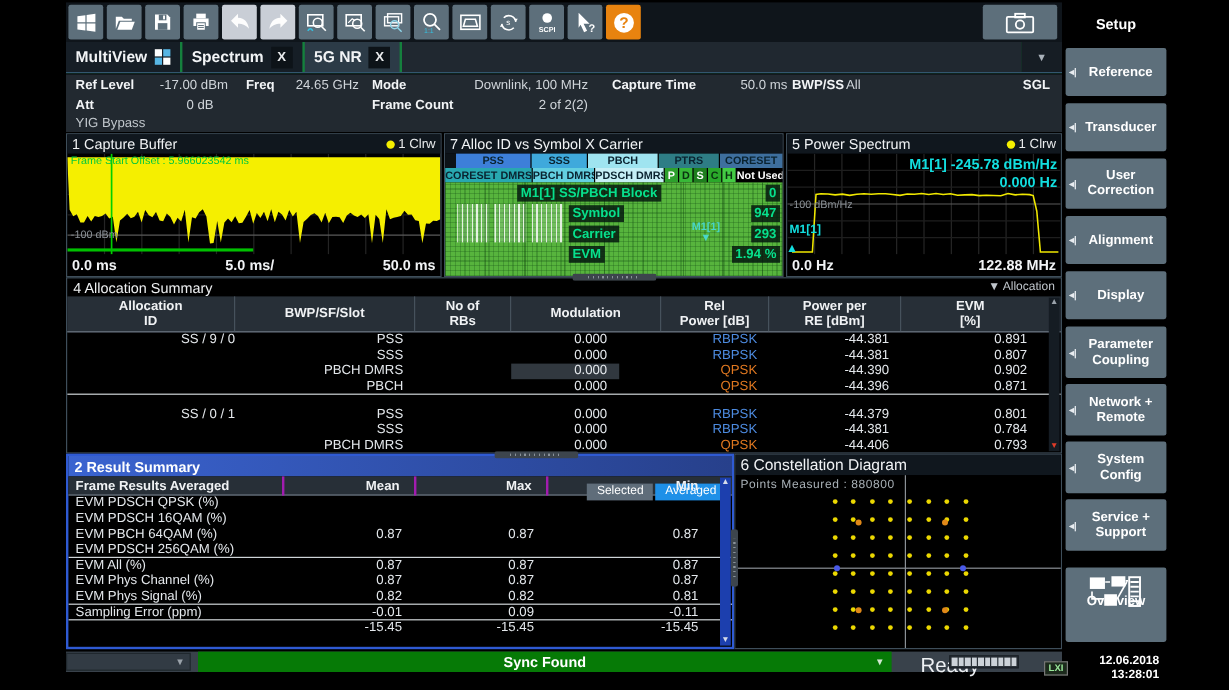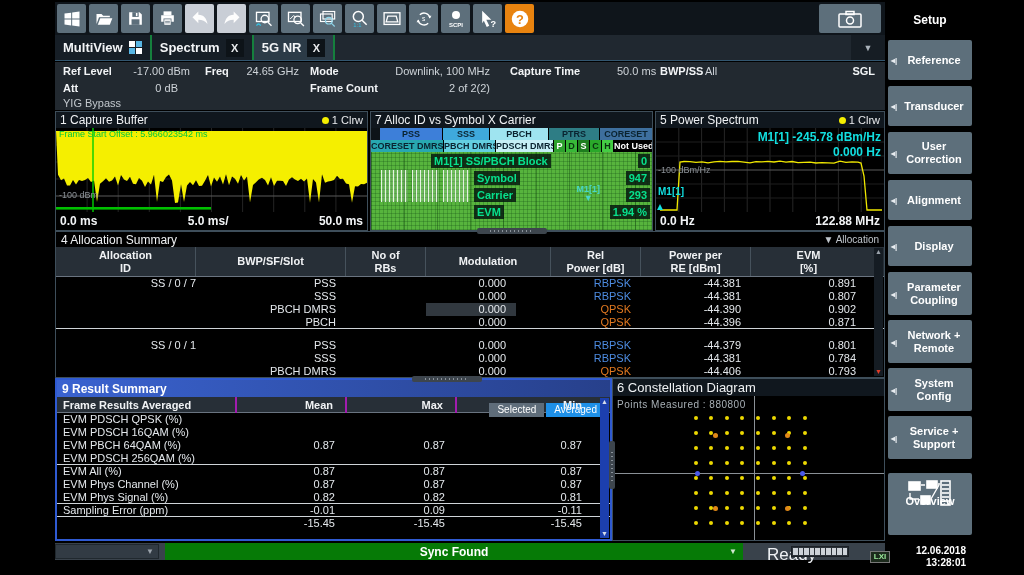--- a/index.html
+++ b/index.html
@@ -510,21 +510,21 @@
             <div>Power per</div>
             <div>RE [dBm]</div>
           </div>
           <div class="th" style="width: 115px;">
             <div>EVM</div>
             <div>[%]</div>
           </div>
         </div>
       <div id="alloc-rows" style="overflow:hidden;height:100px">
           <div class="t-row">
-            <div class="t-cell" style="width: 150px;">SS / 0 / 7</div>
+            <div class="t-cell" style="width: 150px;">SS / 9 / 0</div>
             <div class="t-cell" style="width: 140px;">PSS</div>
             <div class="t-cell" style="width: 80px;"></div>
             <div class="t-cell" style="width: 90px;">0.000</div>
             <div class="t-cell mod-RBPSK" style="width: 125px;">RBPSK</div>
             <div class="t-cell" style="width: 110px;">-44.381</div>
             <div class="t-cell" style="width: 115px;">0.891</div>
           </div>
           <div class="t-row">
             <div class="t-cell" style="width: 150px;"></div>
             <div class="t-cell" style="width: 140px;">SSS</div>
@@ -582,21 +582,21 @@
           </div>
         </div>
       <div class="sb" style="right:1px;top:16px;bottom:1px">
         <span class="up">▲</span>
         <span class="dn">▼</span>
       </div>
     </div>
 
     <div class="panel" id="p-result">
       <div class="rtitle">
-        <span>9 Result Summary</span>
+        <span>2 Result Summary</span>
         <span class="rtabs">
           <span class="rtab">Selected</span>
           <span class="rtab active">Averaged</span>
         </span>
       </div>
       <div class="rhead" id="result-head">
           <span class="r-lbl" style="width: 180px;">Frame Results Averaged</span>
           <span class="r-num" style="width: 110px;">Mean</span>
           <span class="r-num" style="width: 110px;">Max</span>
           <span class="r-num" style="width: 137px;">Min</span>

